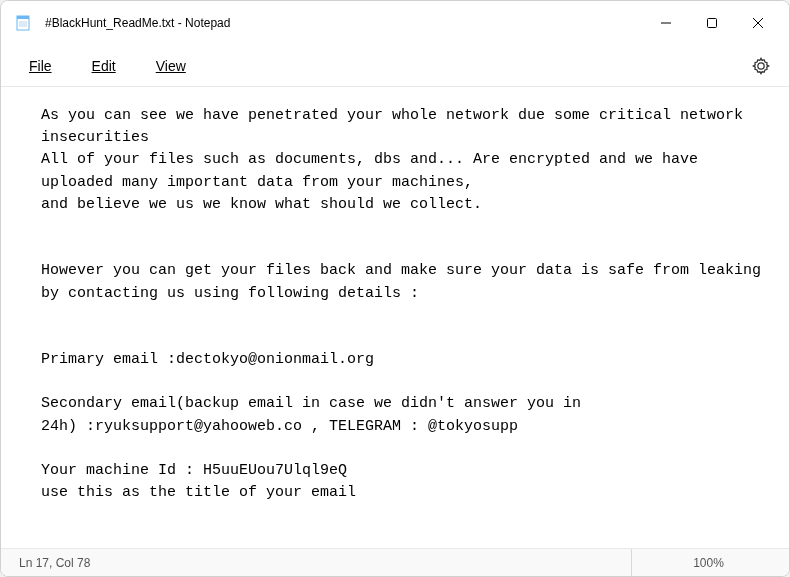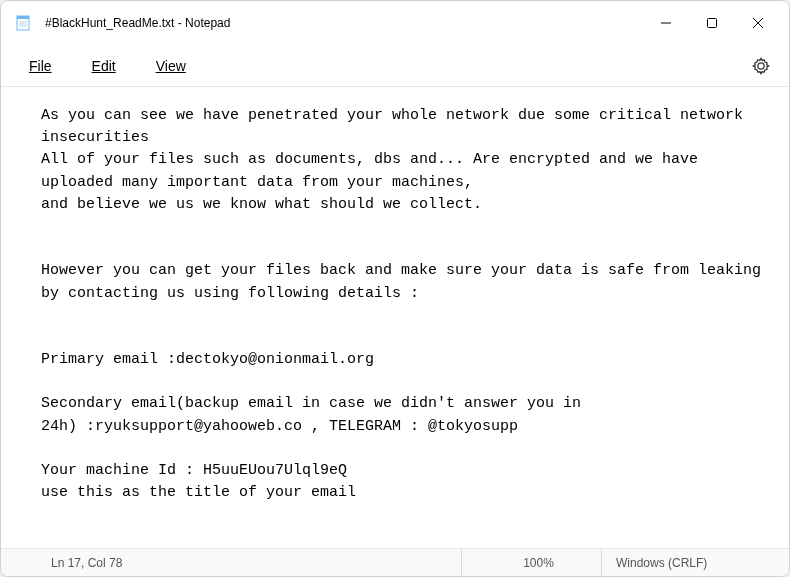--- a/index.html
+++ b/index.html
@@ -117,21 +117,20 @@
       padding-left: 14px;
       height: 100%;
       display: flex;
       align-items: center;
       min-width: 100px;
     }
     .status-section.first {
       border-left: none;
       padding-left: 0;
       flex: 1;
-      margin-left: 32px;
     }
     .status-zoom {
       width: 140px;
       justify-content: center;
       text-align: right;
     }
     .status-le {
       width: 170px;
     }
     .status-enc {
@@ -203,16 +202,15 @@
 
 Your machine Id : H5uuEUou7Ulql9eQ
 use this as the title of your email
 
 
 (Remember, if we don't hear from you for a while, we will start leaking data)</span></div>
 
   <div class="statusbar">
     <div class="status-section first">Ln 17, Col 78</div>
     <div class="status-section status-zoom">100%</div>
-    <div class="status-section status-le">Windows (CRLF)</div>
   </div>
 
 </div>
 
 </body></html>

